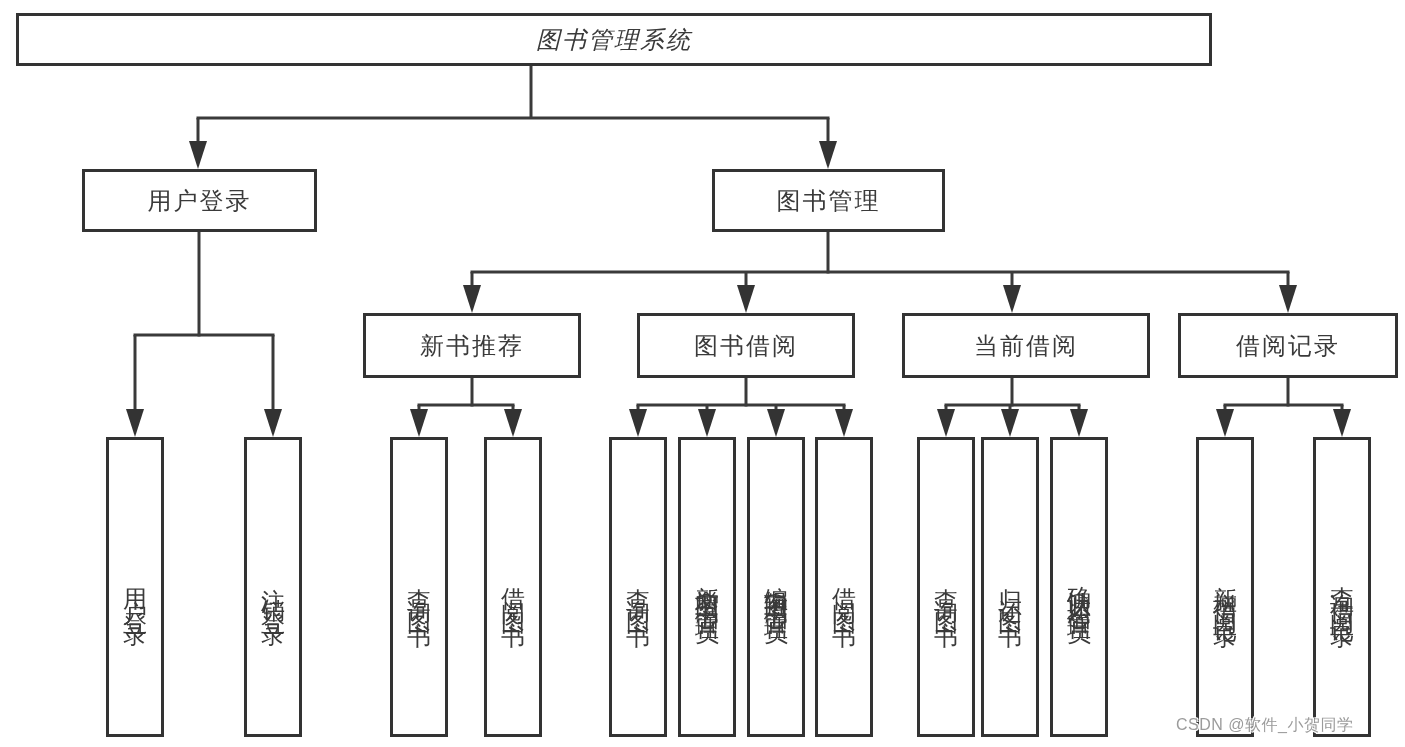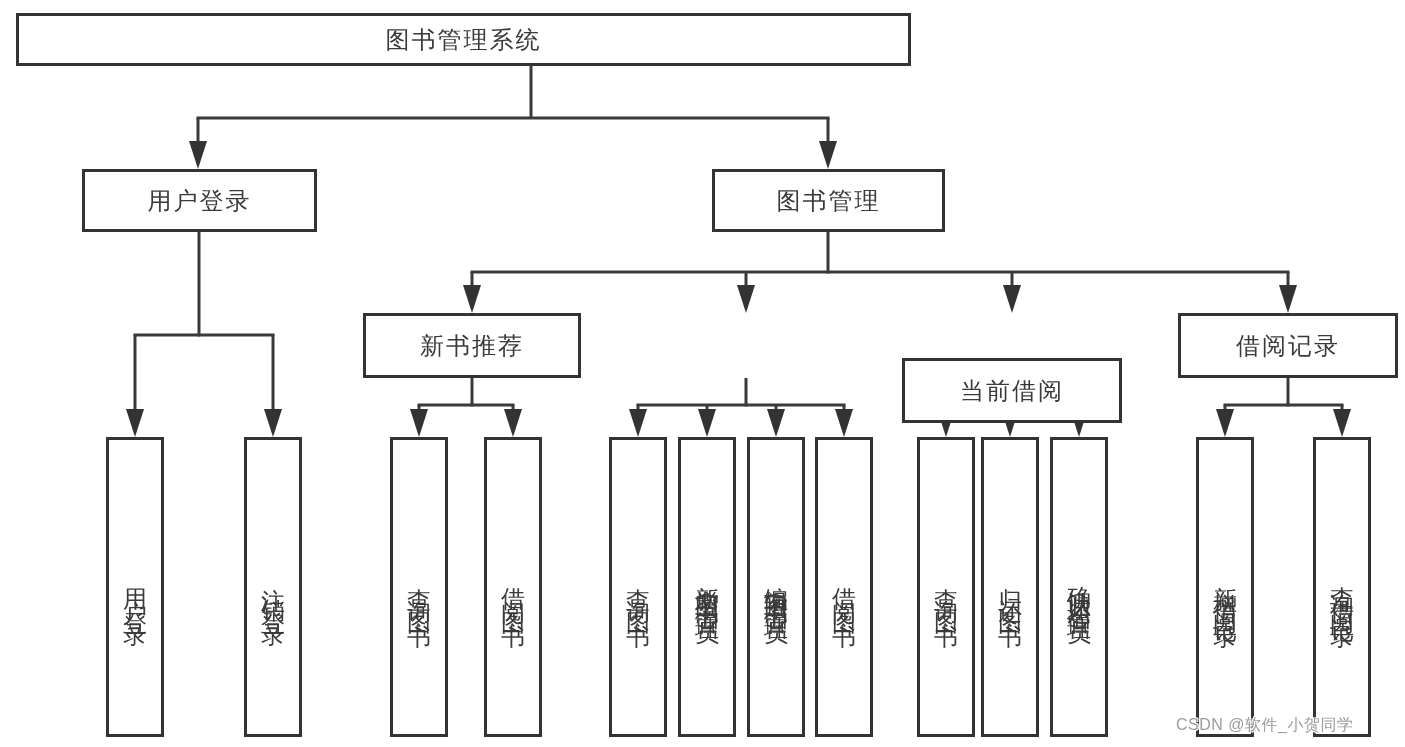--- a/index.html
+++ b/index.html
@@ -125,35 +125,38 @@
       <polygon points="767,409 785,409 776,437"></polygon>
       <polygon points="835,409 853,409 844,437"></polygon>
       <polygon points="937,409 955,409 946,437"></polygon>
       <polygon points="1001,409 1019,409 1010,437"></polygon>
       <polygon points="1070,409 1088,409 1079,437"></polygon>
       <polygon points="1216,409 1234,409 1225,437"></polygon>
       <polygon points="1333,409 1351,409 1342,437"></polygon>
     </g>
   </svg>
 
-  <div class="node hnode" style="left:16px; top:13px; width:895px; height:53px;">
+  <div class="node hnode" style="left:16px; top:13px; width:1196px; height:53px;font-style:italic;">
     <span>图书管理系统</span>
   </div>
 
   <div class="node hnode" style="left:82px; top:169px; width:235px; height:63px;">
     <span>用户登录</span>
   </div>
   <div class="node hnode" style="left:363px; top:313px; width:218px; height:65px;">
     <span>新书推荐</span>
   </div>
 
   <div class="node hnode" style="left:712px; top:169px; width:233px; height:63px;">
     <span>图书管理</span>
   </div>
-  <div class="node hnode" style="left:902px; top:313px; width:220px; height:65px;margin-top:45px;">
+  <div class="node hnode" style="left:637px; top:313px; width:218px; height:65px;">
+    <span>图书借阅</span>
+  </div>
+  <div class="node hnode" style="left:902px; top:313px; width:248px; height:65px;">
     <span>当前借阅</span>
   </div>
   <div class="node hnode" style="left:1178px; top:313px; width:220px; height:65px;">
     <span>借阅记录</span>
   </div>
 
   <div class="node vnode ls12" style="left:106px; top:437px; width:58px; height:300px;">
     <span>用户登录</span>
   </div>
   <div class="node vnode ls12" style="left:244px; top:437px; width:58px; height:300px;">

